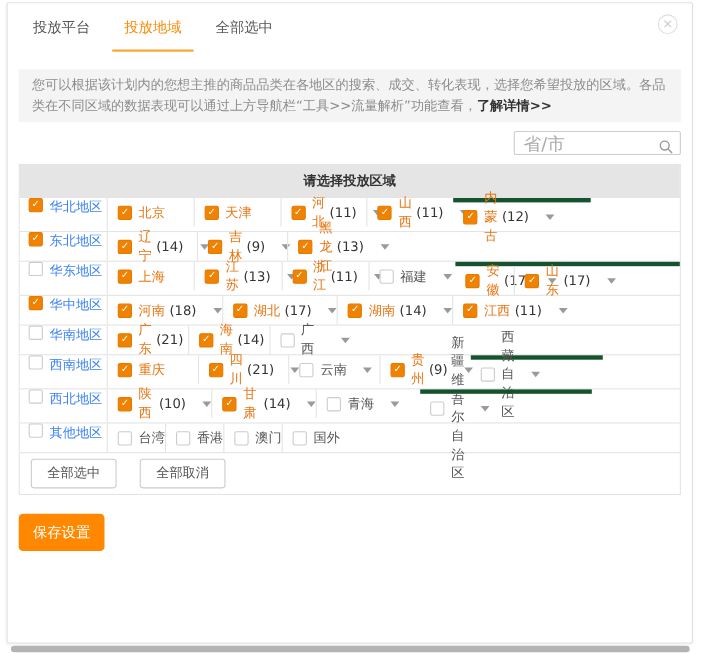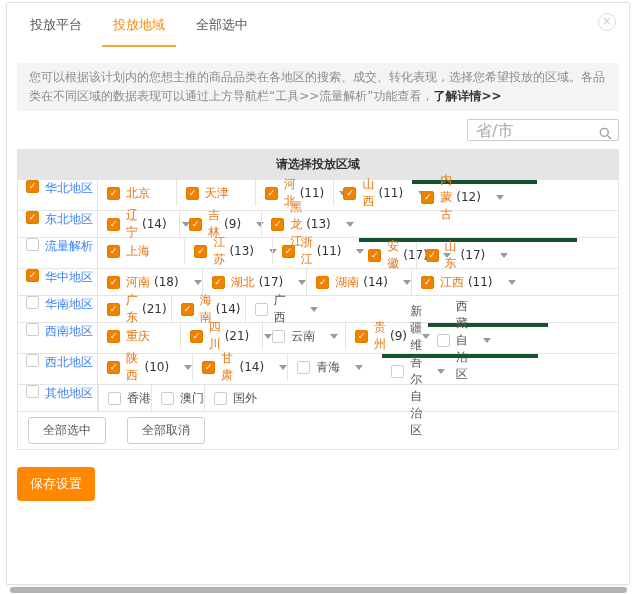--- a/index.html
+++ b/index.html
@@ -158,40 +158,45 @@
                 <span class="prov-count">(13)</span>
                 <span class="arrow"></span>
               </div>
               <div class="prov-cell filler" style="flex: 1 1 0px;"></div>
             </div>
           </div>
         </div>
         <div class="region-row">
           <div class="region-cell">
             <span class="cb"></span>
-            <span>流量解析</span>
+            <span>华东地区</span>
           </div>
           <div class="province-col">
             <div class="sub-row">
               <div class="prov-cell">
                 <span class="cb checked"></span>
                 <span class="prov-name on">上海</span>
               </div>
               <div class="prov-cell bl">
                 <span class="cb checked"></span>
                 <span class="prov-name on">江苏</span>
                 <span class="prov-count">(13)</span>
                 <span class="arrow"></span>
               </div>
               <div class="prov-cell bl">
                 <span class="cb checked"></span>
                 <span class="prov-name on">浙江</span>
                 <span class="prov-count">(11)</span>
                 <span class="arrow"></span>
               </div>
+              <div class="prov-cell bl">
+                <span class="cb"></span>
+                <span class="prov-name off">福建</span>
+                <span class="arrow"></span>
+              </div>
             </div>
             <div class="sub-row">
               <div class="prov-cell">
                 <span class="cb checked"></span>
                 <span class="prov-name on">安徽</span>
                 <span class="prov-count">(17)</span>
                 <span class="arrow"></span>
               </div>
               <div class="prov-cell bl">
                 <span class="cb checked"></span>
@@ -339,20 +344,24 @@
             </div>
           </div>
         </div>
         <div class="region-row">
           <div class="region-cell">
             <span class="cb"></span>
             <span>其他地区</span>
           </div>
           <div class="province-col">
             <div class="sub-row">
+              <div class="prov-cell">
+                <span class="cb"></span>
+                <span class="prov-name off">台湾</span>
+              </div>
               <div class="prov-cell bl">
                 <span class="cb"></span>
                 <span class="prov-name off">香港</span>
               </div>
               <div class="prov-cell bl">
                 <span class="cb"></span>
                 <span class="prov-name off">澳门</span>
               </div>
               <div class="prov-cell bl">
                 <span class="cb"></span>

